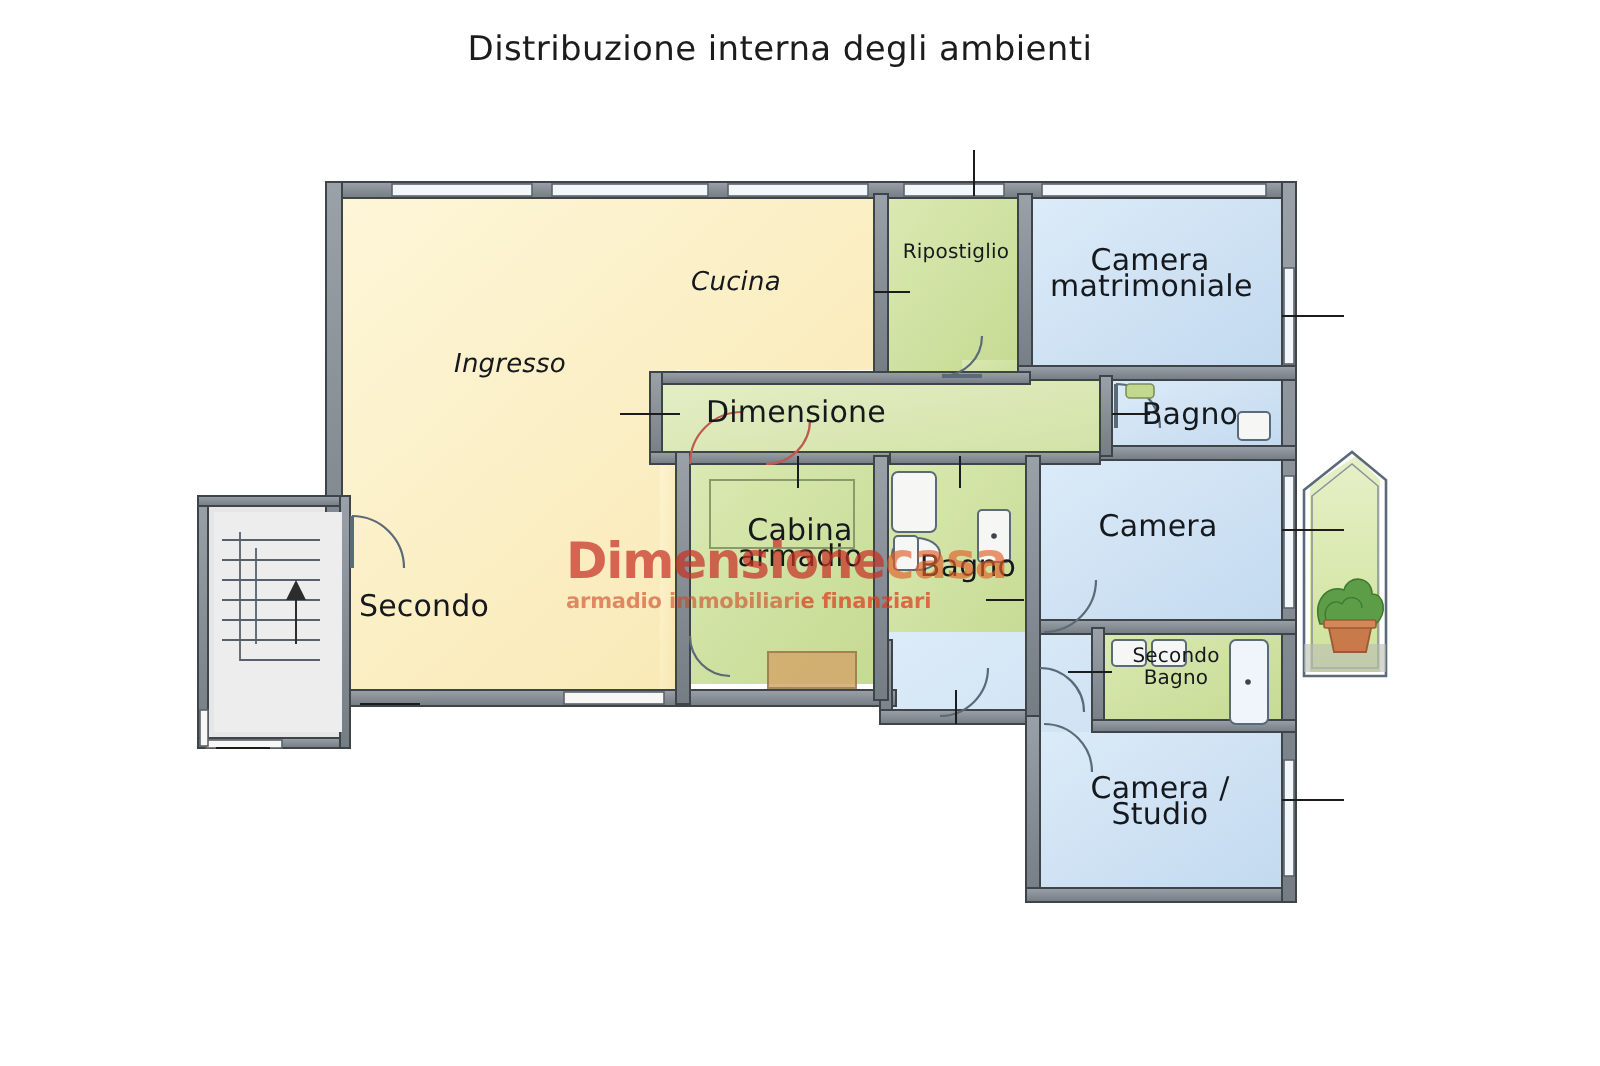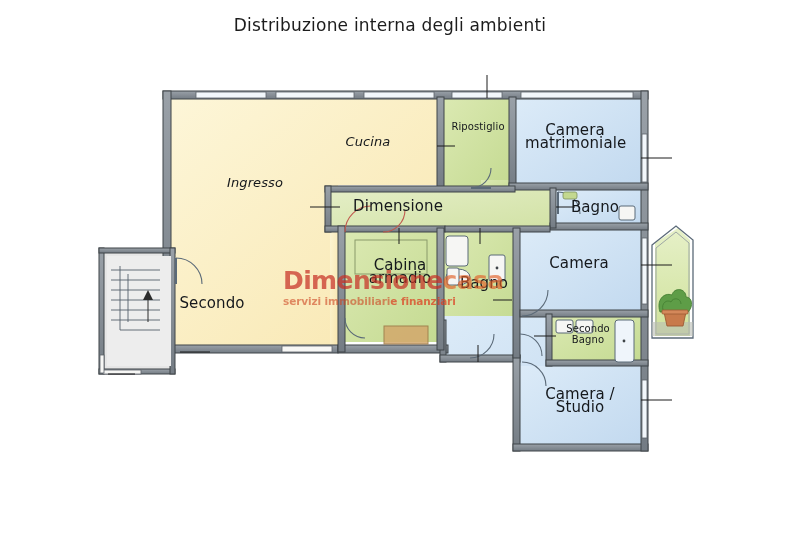--- a/index.html
+++ b/index.html
@@ -344,16 +344,16 @@
     <div class="room-label" style="left:457px; top:277px; width:54px;">Bagno</div>
     <div class="room-label" style="left:549px; top:257px; width:60px;">Camera</div>
     <div class="room-label small" style="left:553px; top:323px; width:70px;">Secondo
 Bagno</div>
     <div class="room-label" style="left:543px; top:388px; width:74px;">Camera /
 Studio</div>
   </div>
 
   <div id="watermark">
     <div id="wm-main"><span>Dimensione</span><span class="wm-accent">casa</span></div>
-    <div id="wm-sub"><span>servizi immobiliari</span><span class="wm-accent2">e finanziari</span></div>
+    <div id="wm-sub"><span>armadio immobiliari</span><span class="wm-accent2">e finanziari</span></div>
   </div>
 
 </div>
 
 </body></html>

